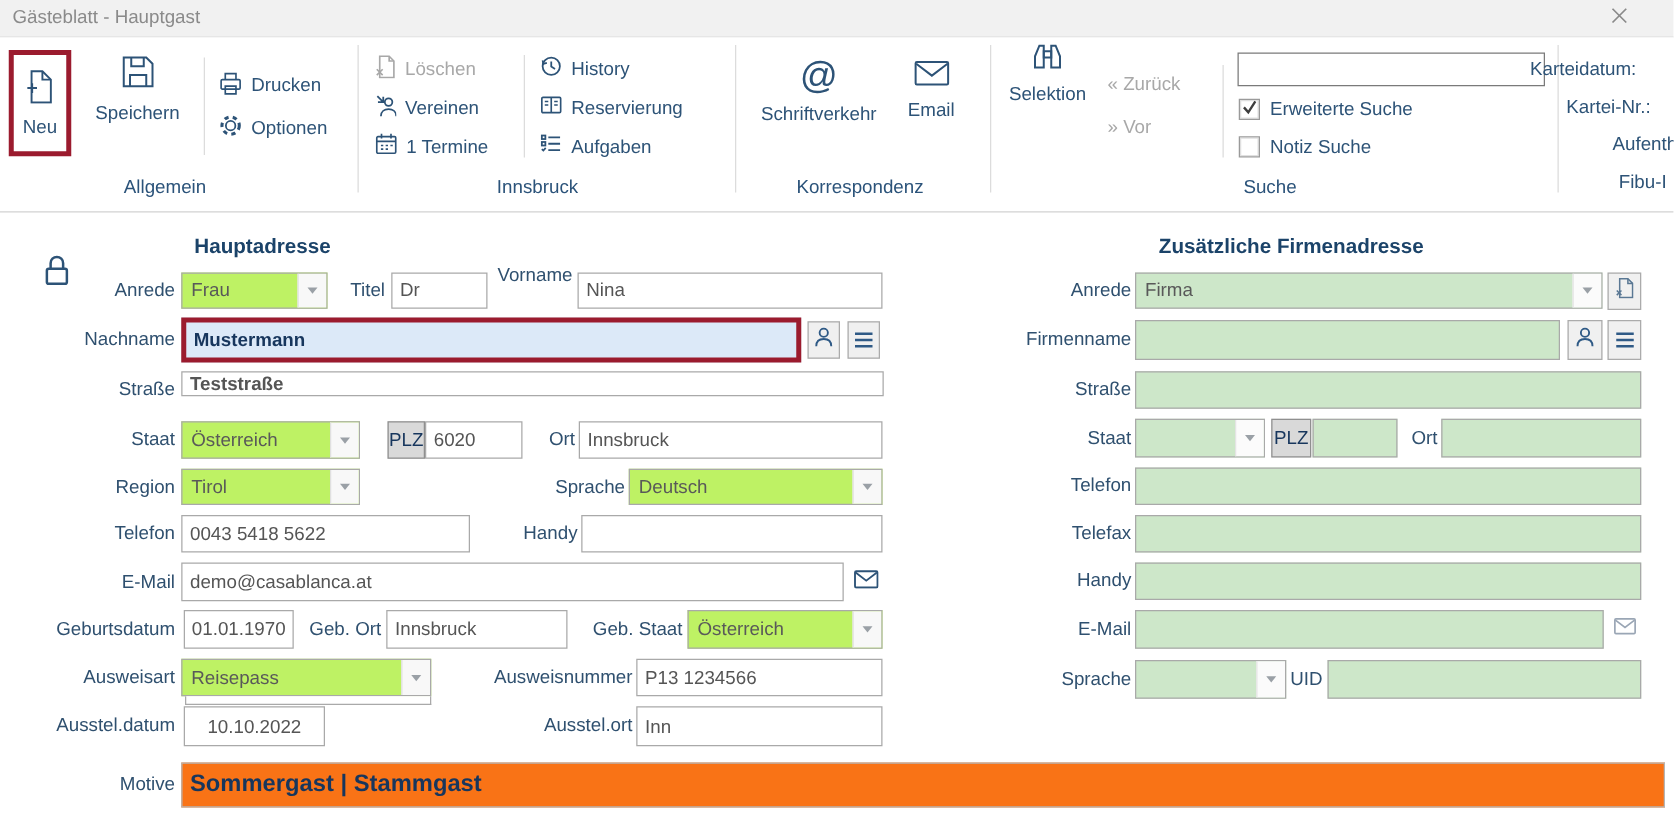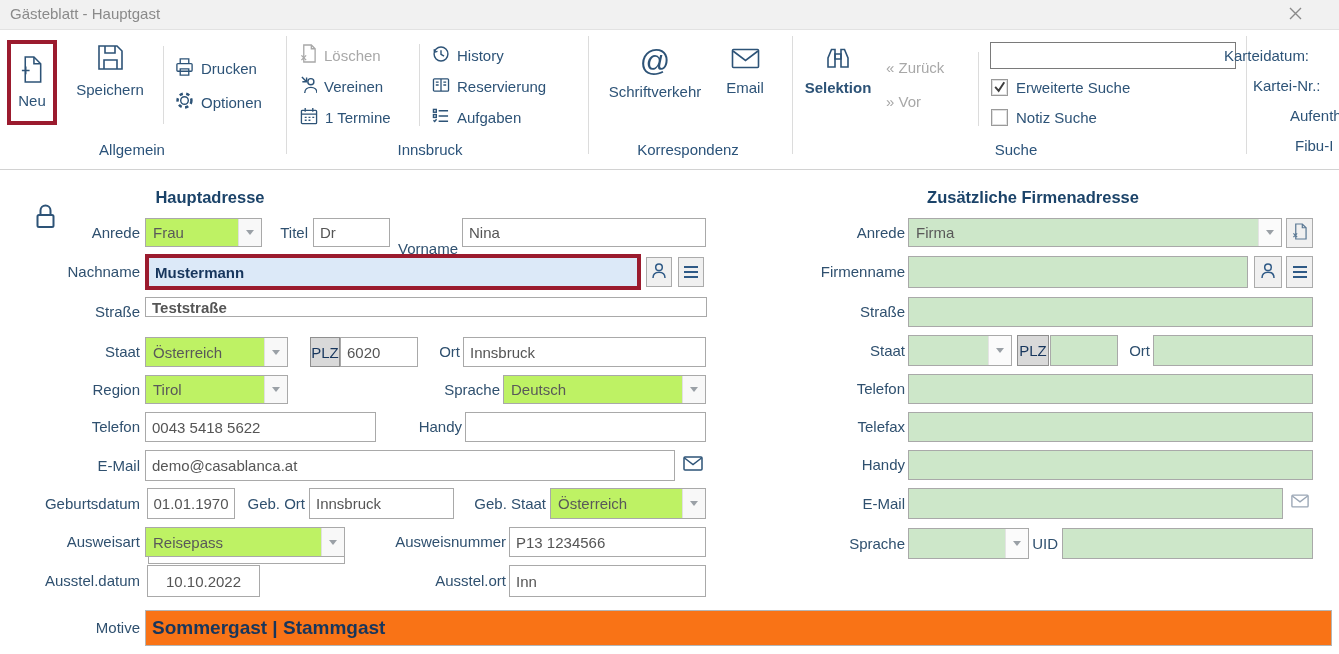--- a/index.html
+++ b/index.html
@@ -221,21 +221,21 @@
             <path d="M2 3 l12.5 9.5 L27 3"></path>
         </svg>
       </span>
       <span>Email</span>
     </div>
 
     <div class="tb-group-label" style="left:600px; width:176px;">Korrespondenz</div>
 
     <div class="tb-div" style="left:792px; top:6px; height:118px;"></div>
 
-    <div class="tb-big" style="left:802px; top:16px; width:72px;font-weight:bold;">
+    <div class="tb-big" style="left:802px; top:3px; width:72px;">
       <span>
         <svg width="28" height="23" viewBox="0 0 28 23" fill="none" stroke="currentColor" stroke-width="1.6">
           <path d="M4 21 v-9 l3.5-8.5 h3.5 v17.5 z"></path>
           <path d="M24 21 v-9 l-3.5-8.5 h-3.5 v17.5 z"></path>
           <path d="M11 8 h6 v5 h-6 z"></path>
         </svg>
       </span>
       <span>Selektion</span>
     </div>
 
@@ -278,21 +278,21 @@
 
   <div class="lbl" style="left:0; top:222px; width:140px;">Anrede</div>
   <div class="combo" style="left:145px; top:218px; width:117px; height:29px;">
     <span class="val">Frau</span>
     <span class="arrow-zone">
         <span class="tri"></span>
       </span>
   </div>
   <div class="lbl" style="left:243px; top:222px; width:65px;">Titel</div>
   <input class="field" style="left: 313px; top: 218px; width: 77px; height: 29px;" value="Dr">
-  <div class="lbl" style="left:390px; top:238px; width:68px;">Vorname</div>
+  <div class="lbl" style="left:390px; top:210px; width:68px;">Vorname</div>
   <input class="field" style="left: 462px; top: 218px; width: 244px; height: 29px;" value="Nina">
 
   <div class="lbl" style="left:0; top:261px; width:140px;">Nachname</div>
   <div class="hl-field" style="left:145px; top:254px; width:496px; height:36px;">
     <span>Mustermann</span>
   </div>
   <div class="btn-sq" style="left:646px; top:257px; width:26px; height:30px;">
     <span>
       <svg width="16" height="17" viewBox="0 0 16 17" fill="none" stroke="#2f5a86" stroke-width="1.5">
         <circle cx="8" cy="5.2" r="3.3"></circle>

